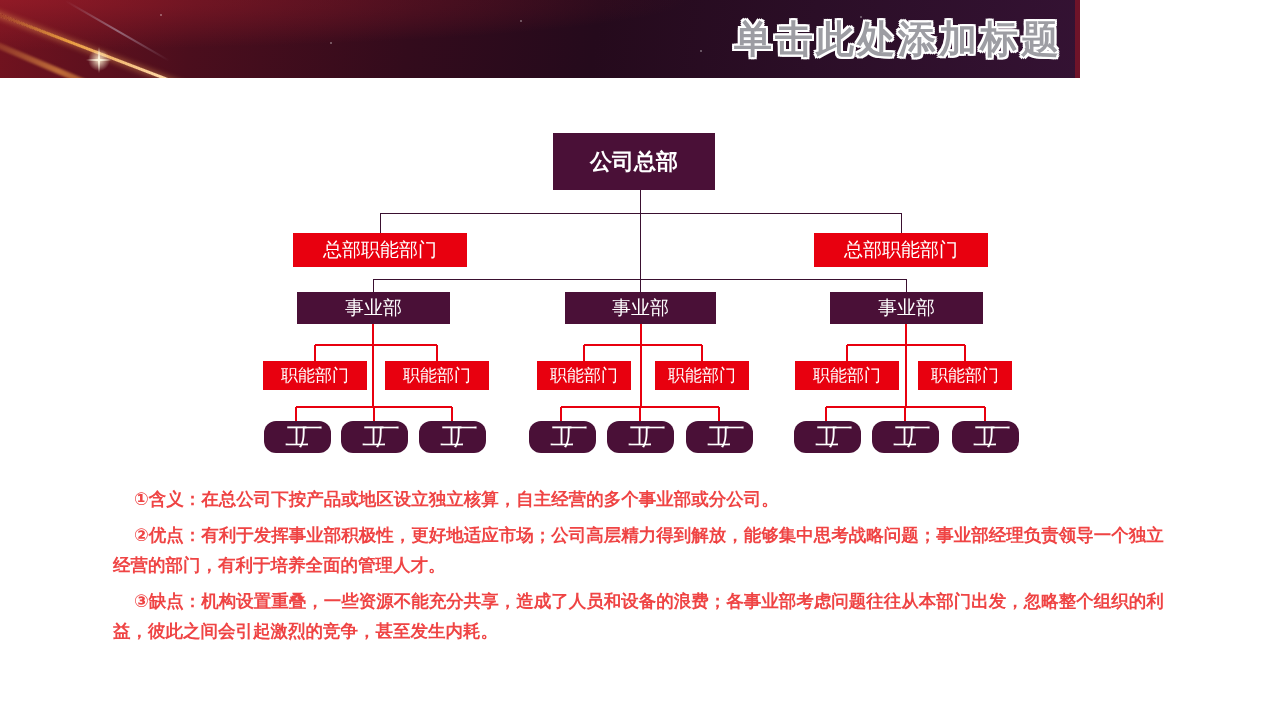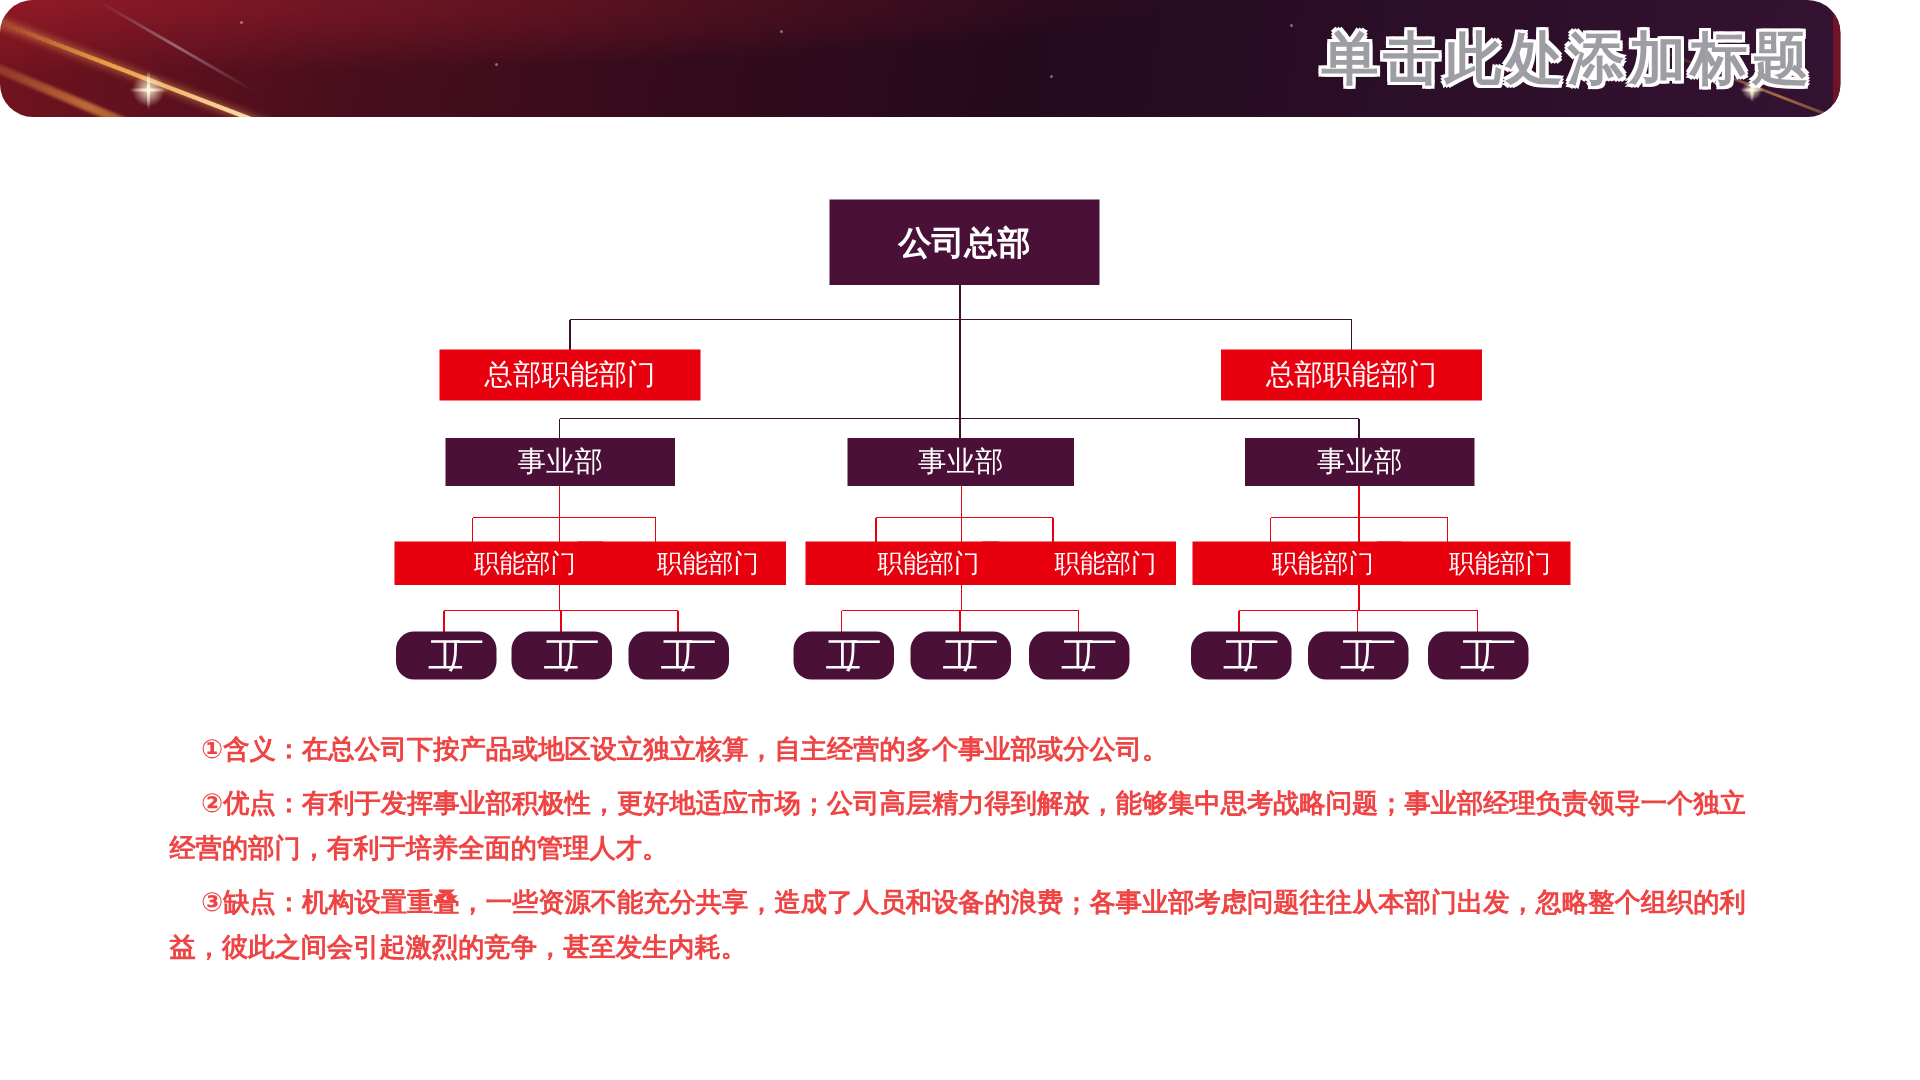--- a/index.html
+++ b/index.html
@@ -4,23 +4,22 @@
 <style>
   html,body{margin:0;padding:0;}
   body{
     width:1280px;height:720px;overflow:hidden;background:#ffffff;
     font-family:"Liberation Sans","DejaVu Sans",sans-serif;
   }
   .slide{position:relative;width:1280px;height:720px;background:#ffffff;}
 
   
   .banner{
-    position:absolute;left:0;top:0;width:1227px;height:78px;overflow:hidden;
+    position:absolute;left:0;top:0;width:1080px;height:78px;overflow:hidden;
     background:linear-gradient(98deg,#72131f 0%,#4b0e1d 18%,#330b1c 38%,#250a1c 55%,#2b0e27 75%,#341233 100%);
-    border-radius:22px;
   }
   .banner .glow{
     position:absolute;inset:0;
     background:radial-gradient(ellipse at 0% 0%,rgba(170,32,44,.55),transparent 45%);
   }
   .streak{position:absolute;transform-origin:left top;pointer-events:none;}
   .streak-1{
     left:-30px;top:2px;width:300px;height:3px;transform:rotate(21deg);
     background:linear-gradient(90deg,rgba(255,200,120,0),#e89a3f 35%,#ffd9a8 70%,rgba(255,220,170,0));
     box-shadow:0 0 6px rgba(255,180,90,.8);
@@ -60,21 +59,21 @@
   .connectors{position:absolute;left:0;top:0;}
   .box{
     position:absolute;display:flex;align-items:center;justify-content:center;
     color:#ffffff;text-align:center;white-space:nowrap;
   }
   .box-dark{background:#4a1037;}
   .box-red{background:#e8000f;}
   .root-box{font-size:22px;font-weight:700;}
   .l2-box{font-size:19px;}
   .div-box{font-size:19px;}
-  .dept-box{font-size:17px;padding-left:35px;}
+  .dept-box{font-size:17px;}
   .factory-box{font-size:24px;letter-spacing:-0.45em;padding-left:2px;border-radius:12px;}
 
   
   .notes{position:absolute;left:113px;top:484px;width:1063px;}
   .note{
     margin:0 0 6px 0;font-size:17.5px;font-weight:700;line-height:30px;
     color:#ef4444;text-indent:1.2em;
   }
 </style>
 </head>
@@ -137,21 +136,21 @@
         <line x1="847" y1="345" x2="965" y2="345"></line>
         <line x1="847" y1="345" x2="847" y2="361"></line>
         <line x1="965" y1="345" x2="965" y2="361"></line>
         <line x1="826" y1="407" x2="985" y2="407"></line>
         <line x1="826" y1="407" x2="826" y2="421"></line>
         <line x1="905" y1="407" x2="905" y2="421"></line>
         <line x1="985" y1="407" x2="985" y2="421"></line>
       </g>
     </svg>
 
-    <div class="box box-dark root-box" style="left:553px;top:133px;width:180px;height:57px;">公司总部</div>
+    <div class="box box-dark root-box" style="left:553px;top:133px;width:162px;height:57px;">公司总部</div>
 
     <div class="box box-red l2-box" style="left:293px;top:233px;width:174px;height:34px;">总部职能部门</div>
     <div class="box box-red l2-box" style="left:814px;top:233px;width:174px;height:34px;">总部职能部门</div>
 
     <div class="box box-dark div-box" style="left:297px;top:292px;width:153px;height:32px;">事业部</div>
     <div class="box box-dark div-box" style="left:565px;top:292px;width:151px;height:32px;">事业部</div>
     <div class="box box-dark div-box" style="left:830px;top:292px;width:153px;height:32px;">事业部</div>
 
     <div class="box box-red dept-box" style="left:263px;top:361px;width:104px;height:29px;">职能部门</div>
     <div class="box box-red dept-box" style="left:385px;top:361px;width:104px;height:29px;">职能部门</div>

